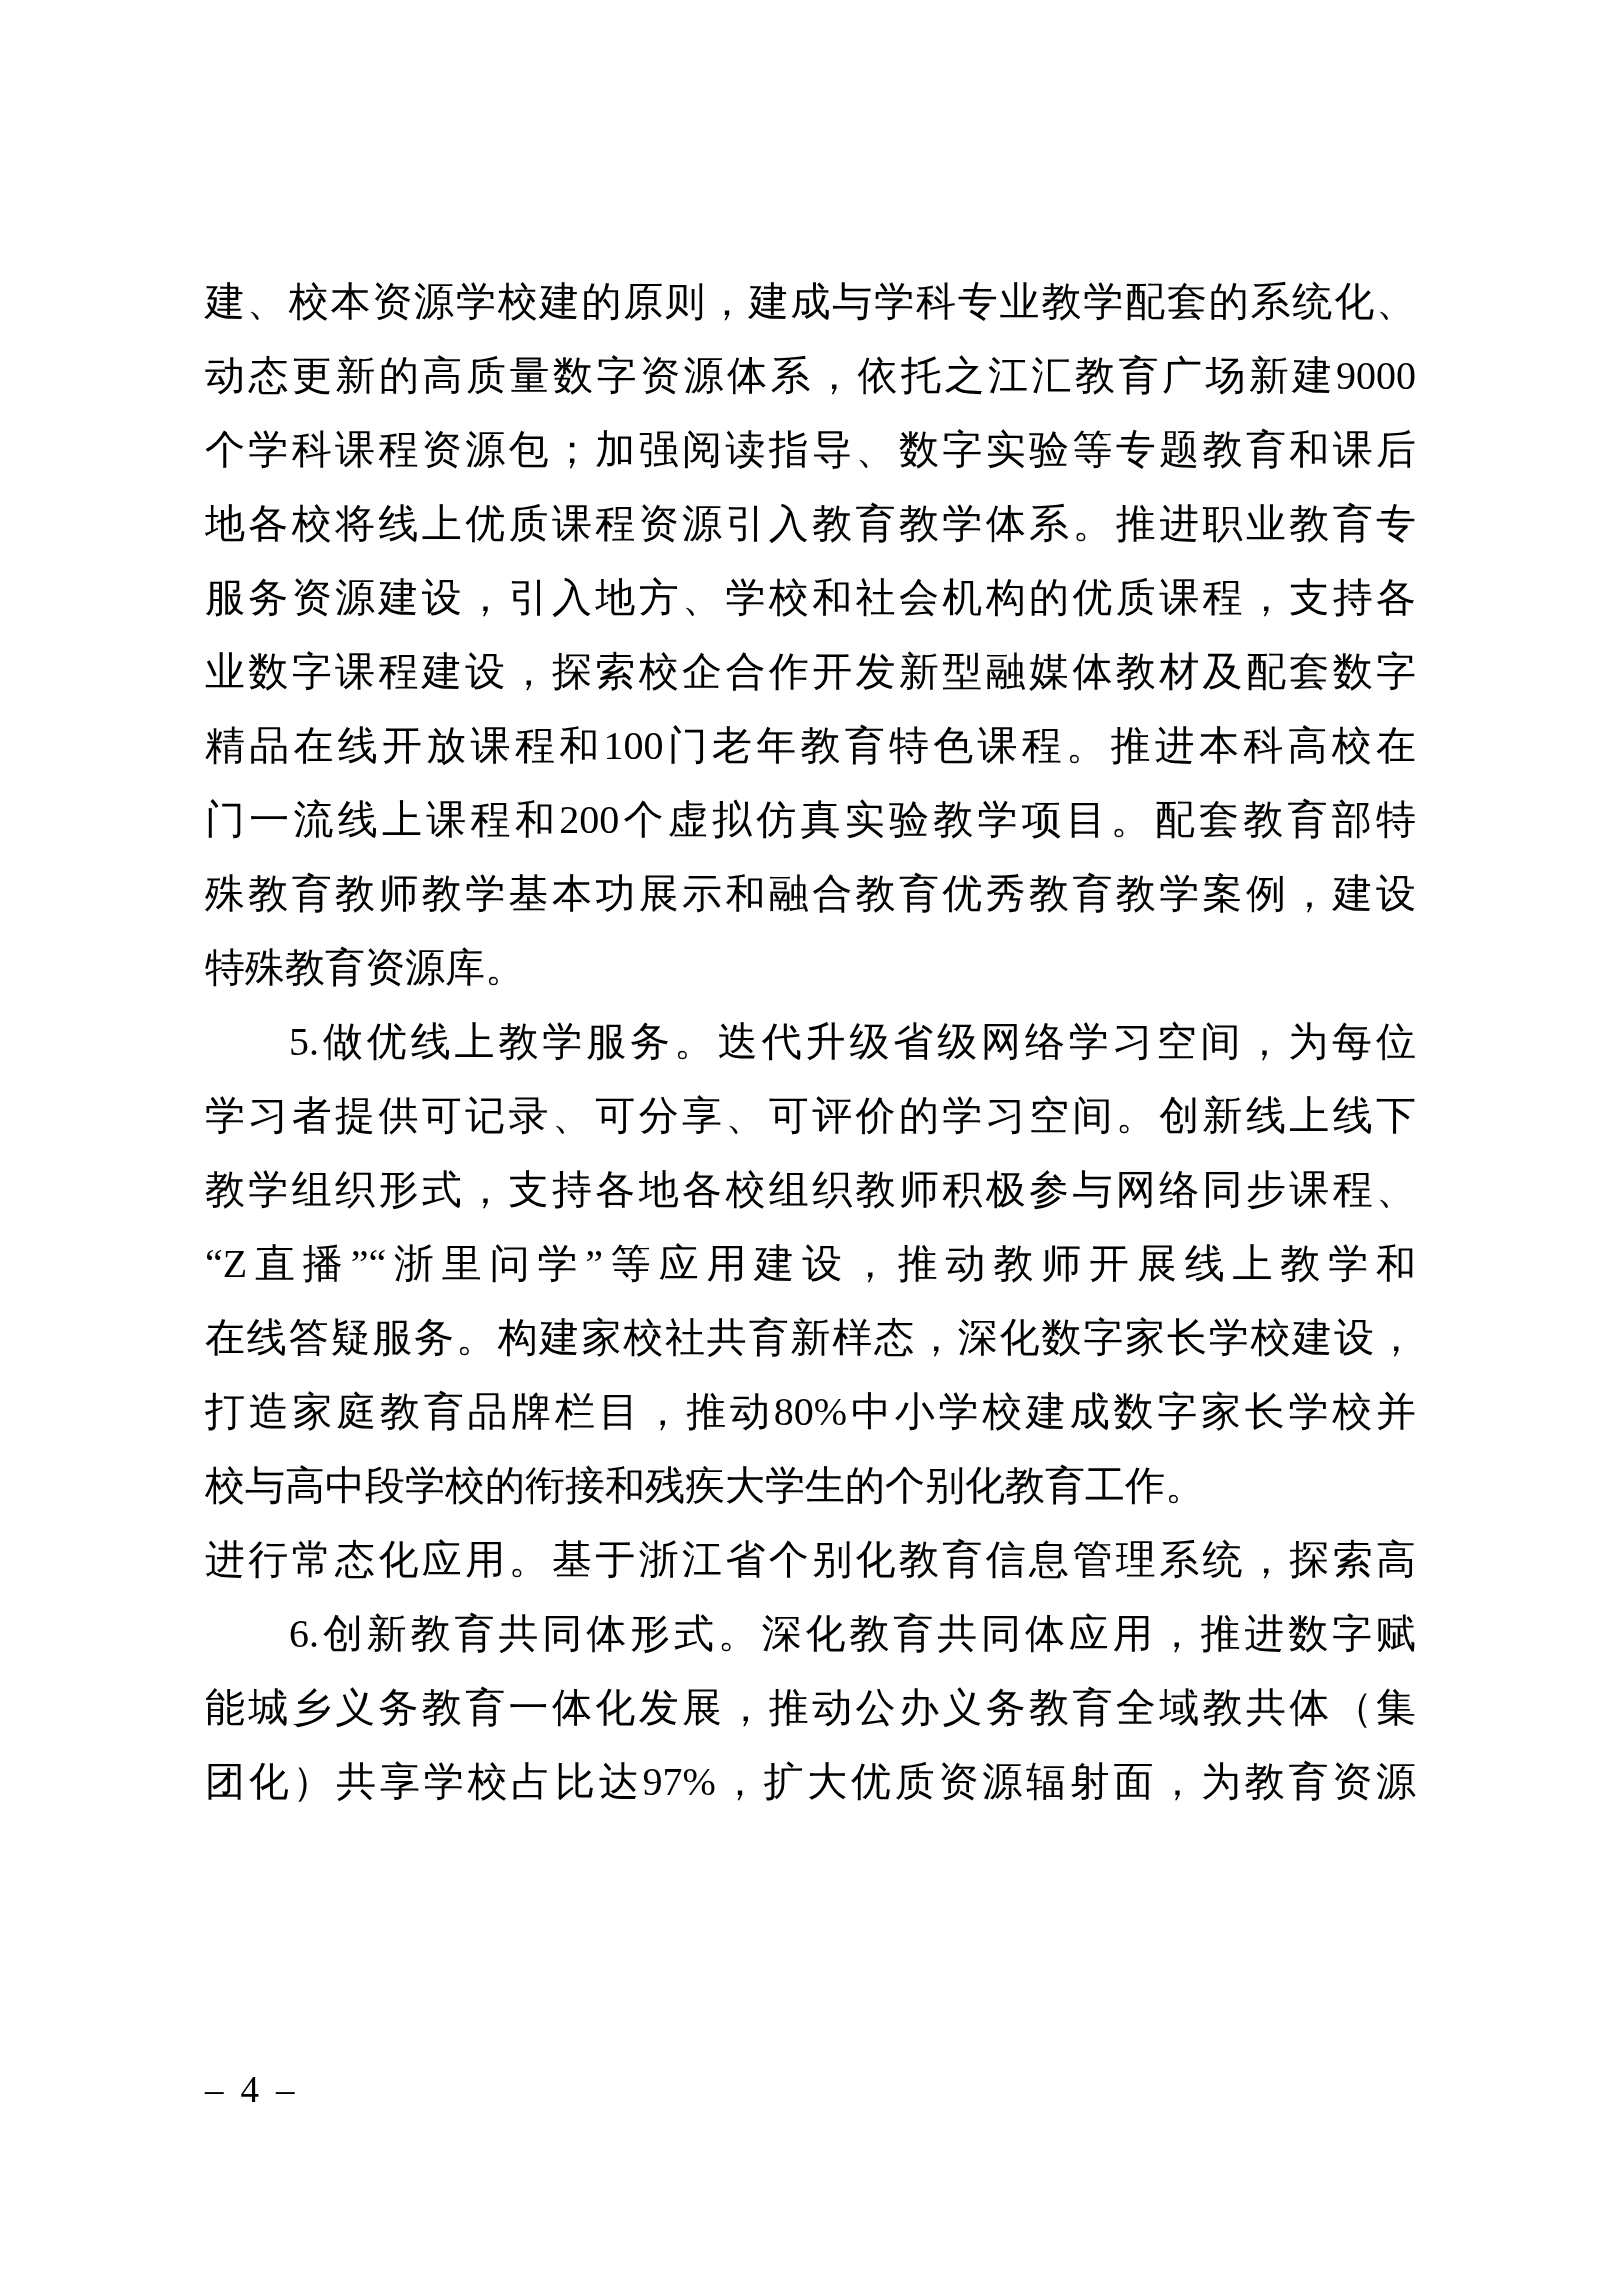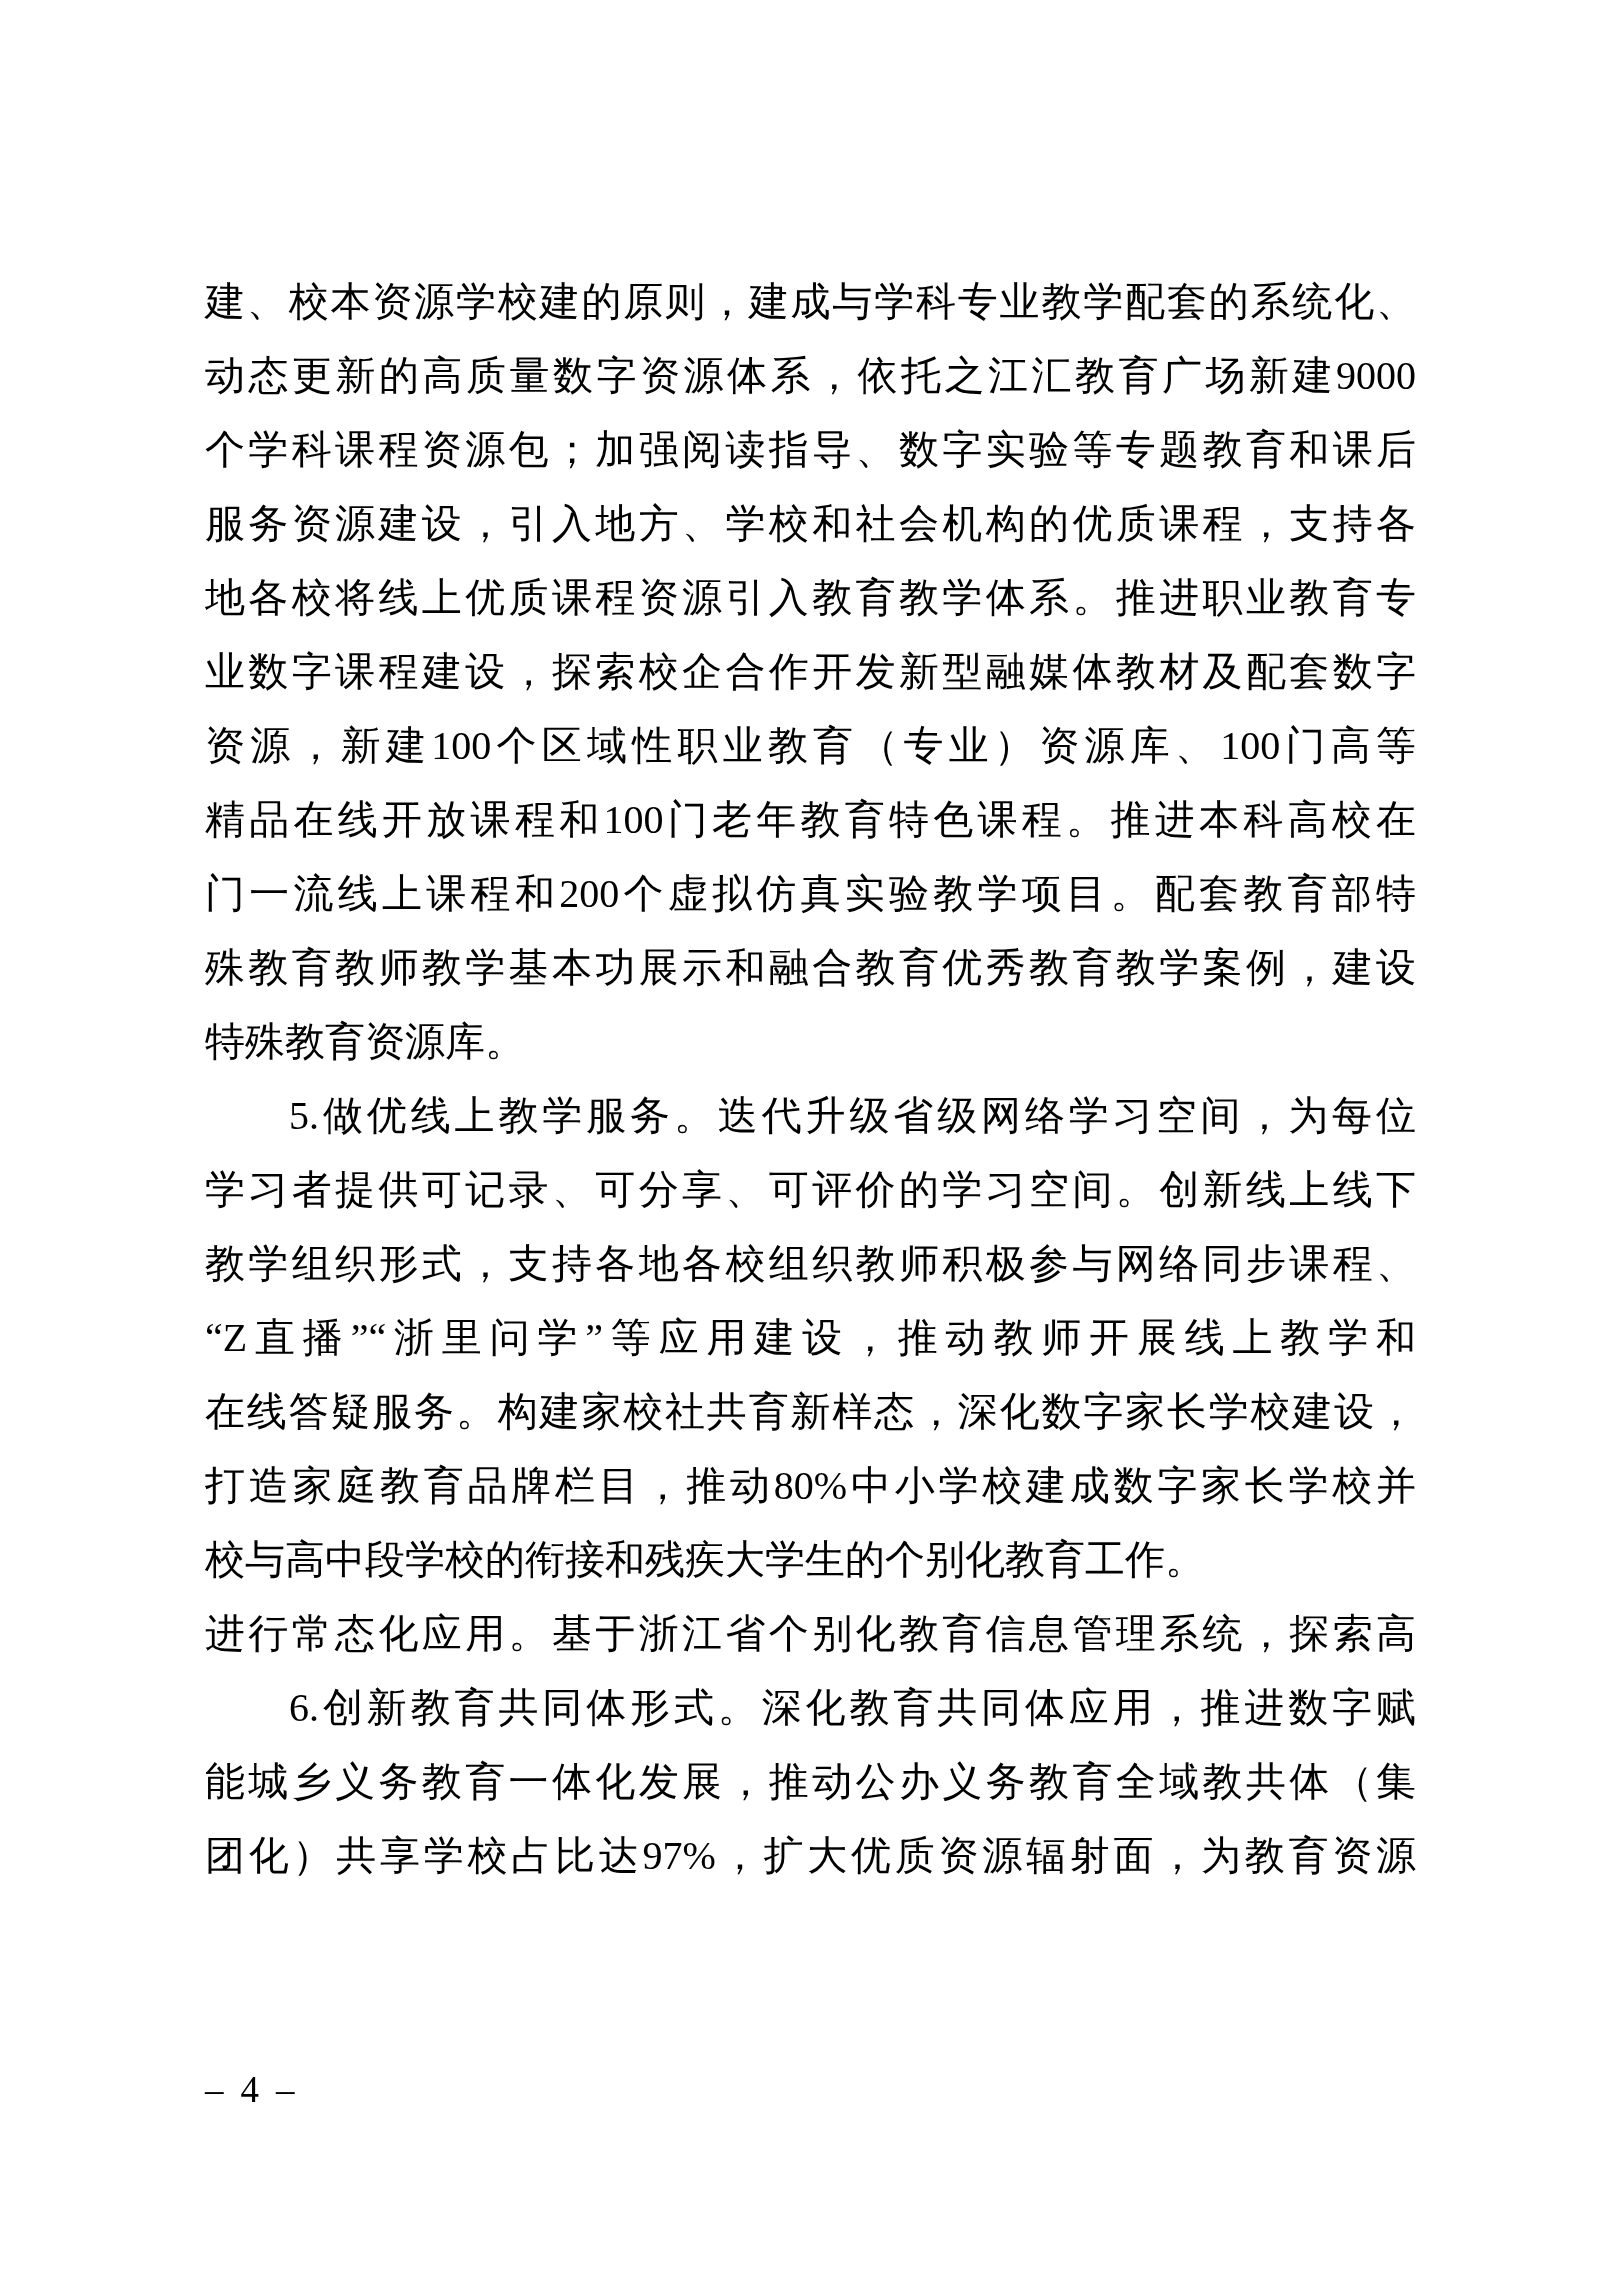--- a/index.html
+++ b/index.html
@@ -55,24 +55,23 @@
 </style>
 </head>
 <body>
 
 <div class="page">
 
   <div class="body-text">
     <p class="line fill">建、校本资源学校建的原则，建成与学科专业教学配套的系统化、</p>
     <p class="line fill">动态更新的高质量数字资源体系，依托之江汇教育广场新建9000</p>
     <p class="line fill">个学科课程资源包；加强阅读指导、数字实验等专题教育和课后</p>
+    <p class="line fill">地各校将线上优质课程资源引入教育教学体系。推进职业教育专</p>
     <p class="line fill">服务资源建设，引入地方、学校和社会机构的优质课程，支持各</p>
-    <p class="line fill">地各校将线上优质课程资源引入教育教学体系。推进职业教育专</p>
     <p class="line fill">业数字课程建设，探索校企合作开发新型融媒体教材及配套数字</p>
-    <p class="line fill">资源，新建100个区域性职业教育（专业）资源库、100门高等</p>
     <p class="line fill">精品在线开放课程和100门老年教育特色课程。推进本科高校在</p>
     <p class="line fill">门一流线上课程和200个虚拟仿真实验教学项目。配套教育部特</p>
     <p class="line fill">殊教育教师教学基本功展示和融合教育优秀教育教学案例，建设</p>
     <p class="line end">特殊教育资源库。</p>
     <p class="line fill indent">5.做优线上教学服务。迭代升级省级网络学习空间，为每位</p>
     <p class="line fill">学习者提供可记录、可分享、可评价的学习空间。创新线上线下</p>
     <p class="line fill">教学组织形式，支持各地各校组织教师积极参与网络同步课程、</p>
     <p class="line fill">“Z直播”“浙里问学”等应用建设，推动教师开展线上教学和</p>
     <p class="line fill">在线答疑服务。构建家校社共育新样态，深化数字家长学校建设，</p>
     <p class="line fill">打造家庭教育品牌栏目，推动80%中小学校建成数字家长学校并</p>

